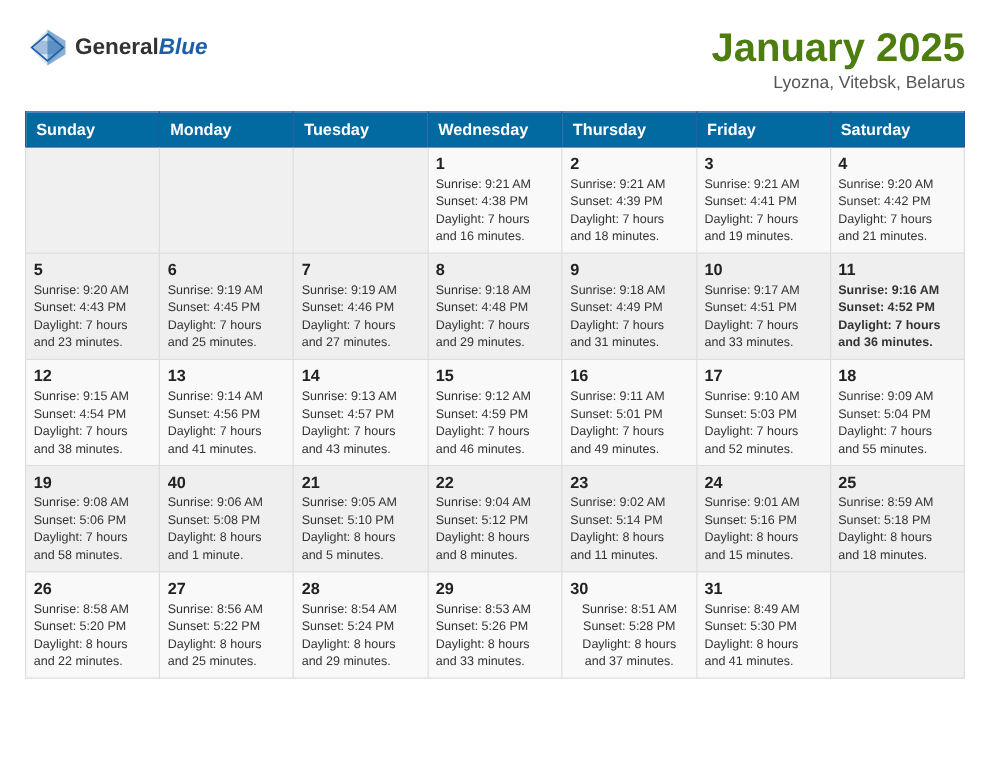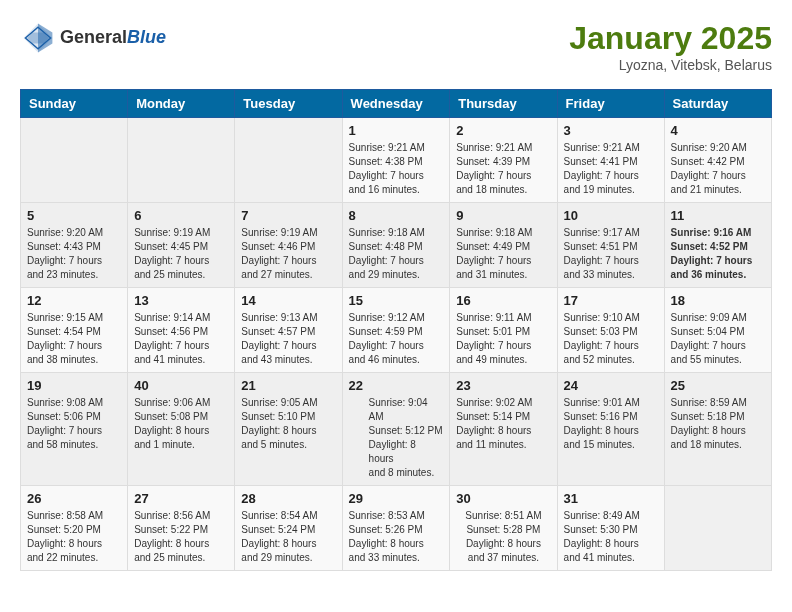--- a/index.html
+++ b/index.html
@@ -277,21 +277,21 @@
         </td>
         <td>
           <div class="day-num">21</div>
           <div class="cell-content" style="white-space: pre-line;">Sunrise: 9:05 AM
 Sunset: 5:10 PM
 Daylight: 8 hours
 and 5 minutes.</div>
         </td>
         <td>
           <div class="day-num">22</div>
-          <div class="cell-content" style="white-space: pre-line; margin-left: 20px;">Sunrise: 9:04 AM
+          <div class="cell-content" style="white-space: pre-line;">Sunrise: 9:04 AM
 Sunset: 5:12 PM
 Daylight: 8 hours
 and 8 minutes.</div>
         </td>
         <td>
           <div class="day-num">23</div>
           <div class="cell-content" style="white-space: pre-line;">Sunrise: 9:02 AM
 Sunset: 5:14 PM
 Daylight: 8 hours
 and 11 minutes.</div>

